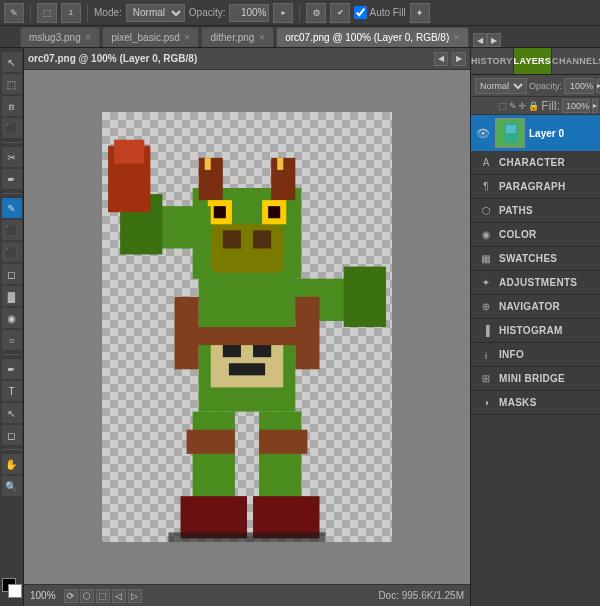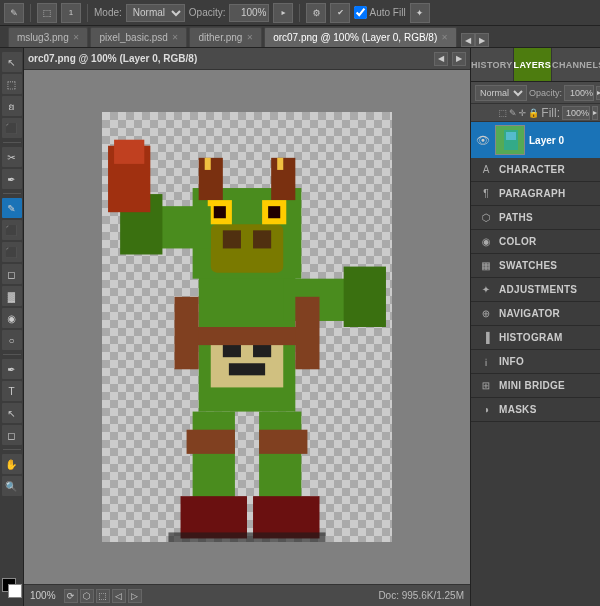--- a/index.html
+++ b/index.html
@@ -71,21 +71,21 @@
       font-size: 10px;
     }
 
     
     .tab-bar {
       height: 22px;
       background: #3c3c3c;
       border-bottom: 1px solid #222;
       display: flex;
       align-items: flex-end;
-      padding-left: 8px;
+      padding-left: 20px;
     }
     .tab {
       height: 20px;
       padding: 0 8px;
       background: #555;
       border: 1px solid #444;
       border-bottom: none;
       border-radius: 2px 2px 0 0;
       display: flex;
       align-items: center;
@@ -246,21 +246,21 @@
       border-left: 1px solid #222;
       display: flex;
       flex-direction: column;
     }
 
     
     .right-tabs {
       display: flex;
       background: #4a4a4a;
       border-bottom: 1px solid #222;
-      height: 34px;
+      height: 27px;
     }
     .right-tab {
       flex: 1;
       display: flex;
       align-items: center;
       justify-content: center;
       font-size: 9px;
       font-weight: bold;
       color: #aaa;
       cursor: pointer;

